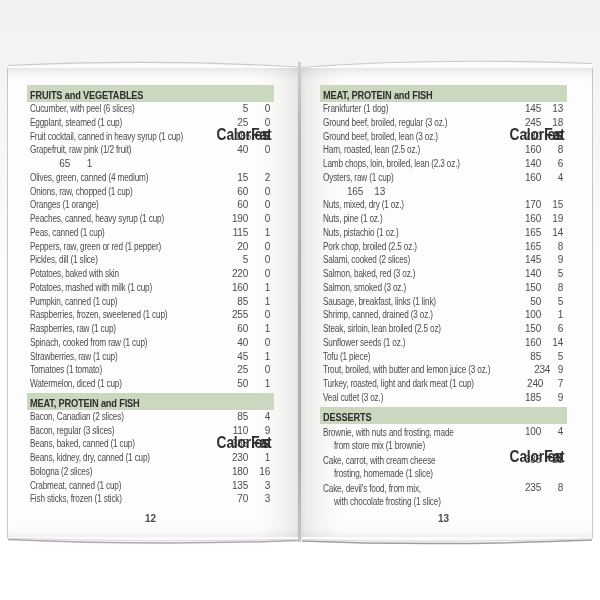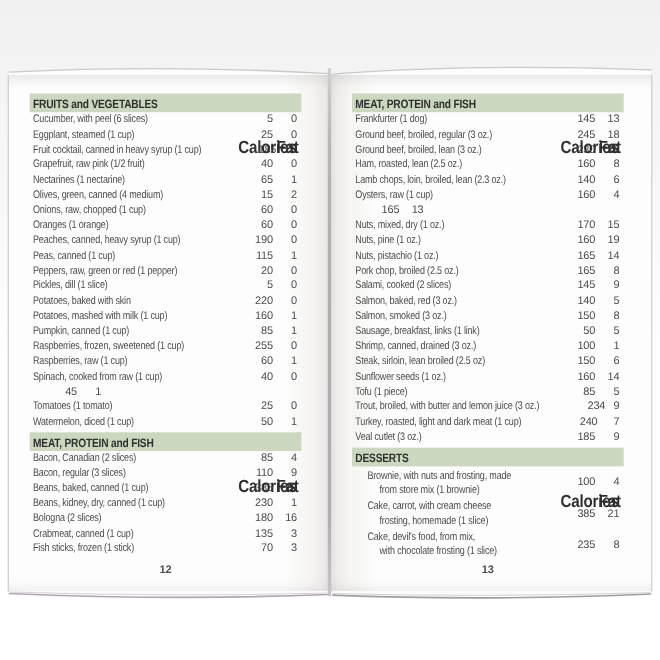--- a/index.html
+++ b/index.html
@@ -56,23 +56,23 @@
     font-size:10px;color:var(--body,#4c4c4c);
     padding:0 4px 0 3px;
   }
   .row .name{flex:1;overflow:visible;}
   .name-txt{
     display:inline-block;transform:scaleX(0.82);transform-origin:0 50%;
     white-space:nowrap;letter-spacing:-0.2px;
   }
   .row .cal,.row .fat,.drow .cal,.drow .fat{letter-spacing:-0.2px;font-size:10px;color:var(--body,#4c4c4c);}
   .drow{
-    display:flex;align-items:center;
+    display:flex;align-items:flex-start;
     margin-top:2px;padding:0 4px 0 3px;
-    font-size:10px;color:var(--body,#4c4c4c);margin-left:11px;
+    font-size:10px;color:var(--body,#4c4c4c);
   }
   .drow .dlines{flex:1;overflow:visible;}
   .dline{height:13.2px;line-height:13.2px;white-space:nowrap;}
   .dline.indent{padding-left:11px;}
   .pagenum{
     position:absolute;bottom:14px;width:247px;text-align:center;
     font-weight:bold;font-size:10px;color:var(--body,#4c4c4c);
   }
   .page.left .pagenum{left:19px;}
   .page.right .pagenum{left:20px;}
@@ -110,21 +110,20 @@
           <div class="name"><span class="name-txt">Fruit cocktail, canned in heavy syrup (1 cup)</span></div>
           <div class="cal">185</div>
           <div class="fat">0</div>
         </div>
         <div class="row">
           <div class="name"><span class="name-txt">Grapefruit, raw pink (1/2 fruit)</span></div>
           <div class="cal">40</div>
           <div class="fat">0</div>
         </div>
         <div class="row">
-          <div class="name"><span class="name-txt">Nectarines (1 nectarine)</span></div>
           <div class="cal">65</div>
           <div class="fat">1</div>
         </div>
         <div class="row">
           <div class="name"><span class="name-txt">Olives, green, canned (4 medium)</span></div>
           <div class="cal">15</div>
           <div class="fat">2</div>
         </div>
         <div class="row">
           <div class="name"><span class="name-txt">Onions, raw, chopped (1 cup)</span></div>
@@ -180,20 +179,21 @@
           <div class="name"><span class="name-txt">Raspberries, raw (1 cup)</span></div>
           <div class="cal">60</div>
           <div class="fat">1</div>
         </div>
         <div class="row">
           <div class="name"><span class="name-txt">Spinach, cooked from raw (1 cup)</span></div>
           <div class="cal">40</div>
           <div class="fat">0</div>
         </div>
         <div class="row">
+          <div class="name"><span class="name-txt">Strawberries, raw (1 cup)</span></div>
           <div class="cal">45</div>
           <div class="fat">1</div>
         </div>
         <div class="row">
           <div class="name"><span class="name-txt">Tomatoes (1 tomato)</span></div>
           <div class="cal">25</div>
           <div class="fat">0</div>
         </div>
         <div class="row">
           <div class="name"><span class="name-txt">Watermelon, diced (1 cup)</span></div>

